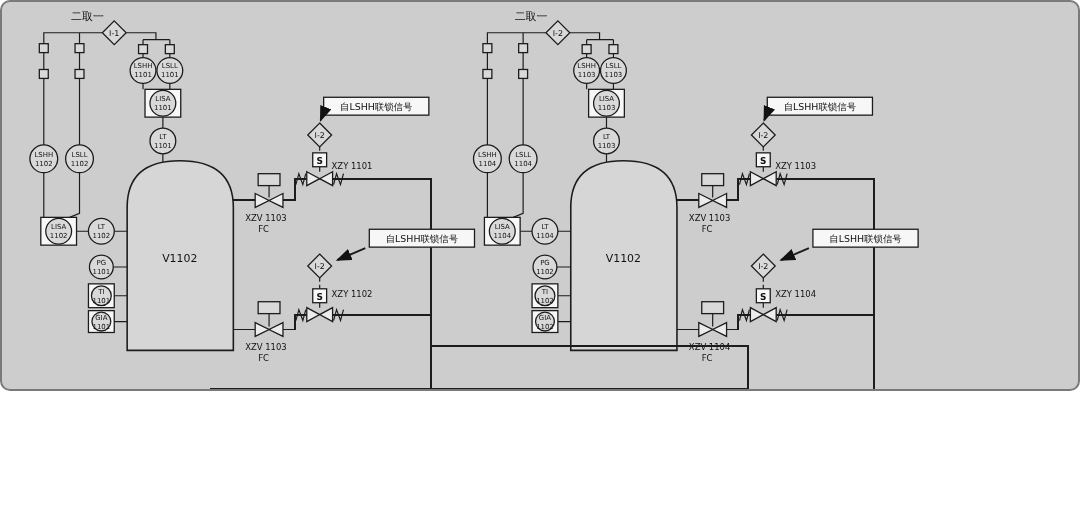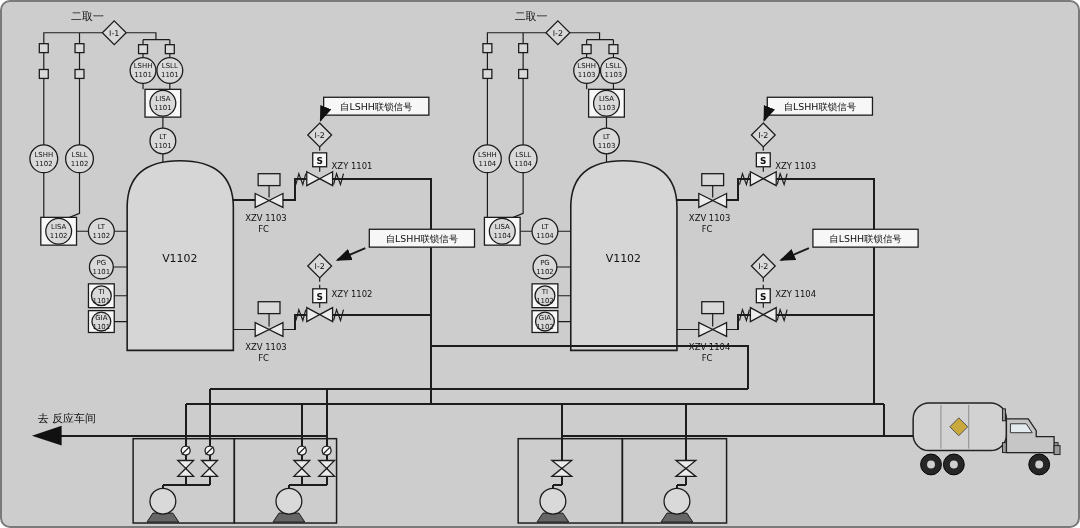--- a/index.html
+++ b/index.html
@@ -1,16 +1,16 @@
 <!DOCTYPE html>
 <html><head>
 <meta charset="utf-8">
 <style>
   html,body{margin:0;padding:0;background:#ffffff;}
-  .frame{box-sizing:border-box;width:1080px;height:528px;background:#cdcdcd;
+  .frame{box-sizing:border-box;width:1080px;height:391px;background:#cdcdcd;
          border:2px solid #7a7a7a;border-radius:10px;overflow:hidden;position:relative;}
   svg{display:block;}
   text{font-family:"DejaVu Sans",sans-serif;fill:#111;}
   .t7{font-size:7px;text-anchor:middle;}
   .t8{font-size:8px;text-anchor:middle;}
   .t9{font-size:9.5px;text-anchor:middle;}
   .t9s{font-size:9px;text-anchor:middle;font-weight:bold;}
   .t11{font-size:11px;text-anchor:middle;}
   .lb{font-size:8.5px;text-anchor:start;}
   .lb11{font-size:11px;text-anchor:start;}

